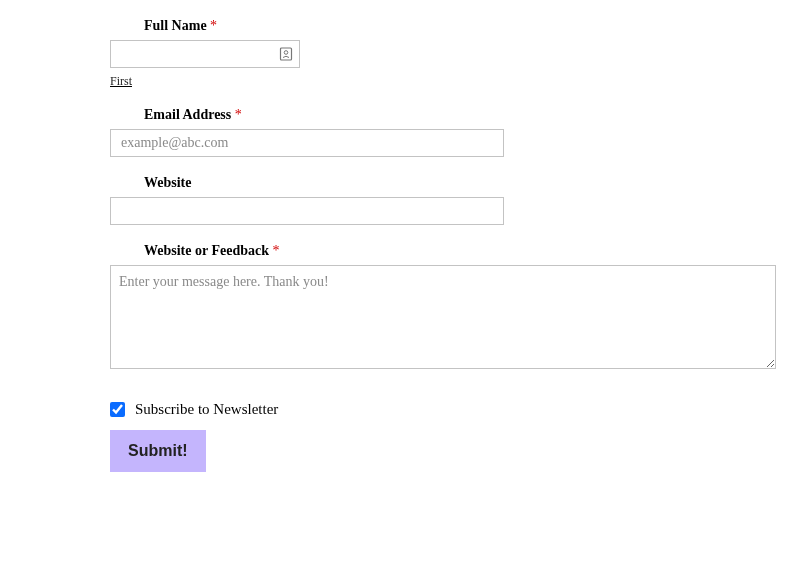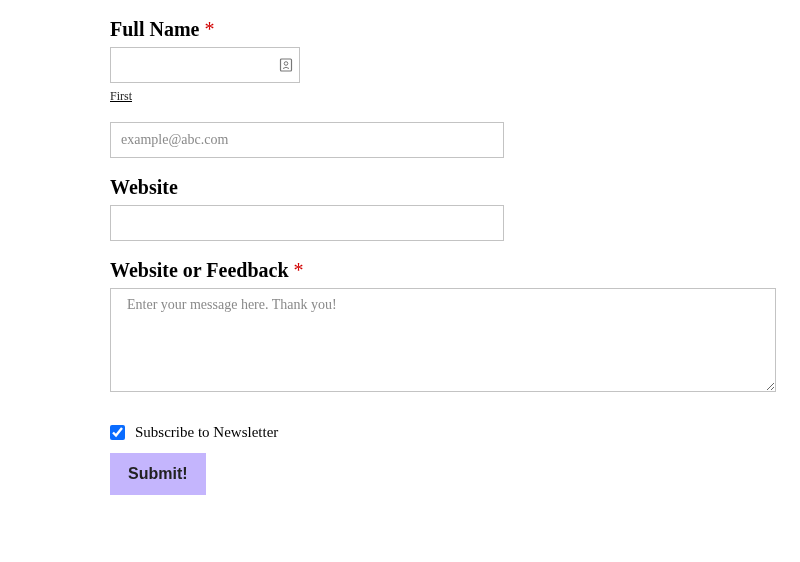--- a/index.html
+++ b/index.html
@@ -11,23 +11,24 @@
       font-family: Georgia, 'Times New Roman', serif;
       background: #fff;
       padding: 18px 0 0 110px;
       width: 800px;
       color: #000;
     }
     .form-group {
       margin-bottom: 18px;
     }
     .label {
-      font-size: 20px;
+      font-size: 14px;
       font-weight: bold;
       margin-bottom: 6px;
+      margin-left: 34px;
     }
     .asterisk {
       color: #d10000;
       font-weight: normal;
     }
     .name-row {
       display: flex;
       gap: 24px;
       text-decoration: underline;
     }
@@ -49,40 +50,40 @@
       width: 14px;
       height: 15px;
       pointer-events: none;
     }
     .sublabel {
       font-size: 12px;
       color: #222;
       margin-top: 6px;
     }
     input[type="text"], input[type="email"] {
-      height: 36px;
+      height: 28px;
       border: 1px solid #c3c3c3;
       padding: 6px 10px;
       font-family: Georgia, 'Times New Roman', serif;
       font-size: 14px;
       outline: none;
     }
     input[type="text"]::placeholder,
     input[type="email"]::placeholder,
     textarea::placeholder {
       color: #8a8a8a;
     }
     .std-input {
       width: 394px;
     }
     textarea {
       width: 666px;
       height: 104px;
       border: 1px solid #c3c3c3;
-      padding: 8px 16px;
+      padding: 8px 8px;
       font-family: Georgia, 'Times New Roman', serif;
       font-size: 14px;
       resize: both;
       outline: none;
     }
     .checkbox-row {
       display: flex;
       align-items: center;
       gap: 10px;
       margin-top: 28px;
@@ -126,20 +127,24 @@
           <circle cx="7" cy="6" r="1.8" fill="none" stroke="#777" stroke-width="1"></circle>
           <path d="M 4 11 Q 7 8.5 10 11" fill="none" stroke="#777" stroke-width="1"></path>
         </svg>
       </div>
       <div class="sublabel">First</div>
     </div>
   </div>
 </div>
 
 <div class="form-group">
+  <div class="label">
+    <span>Email Address</span>
+    <span class="asterisk">*</span>
+  </div>
   <input type="email" class="std-input" placeholder="example@abc.com" style="">
 </div>
 
 <div class="form-group">
   <div class="label">Website</div>
   <input type="text" class="std-input" value="" style="">
 </div>
 
 <div class="form-group">
   <div class="label">

